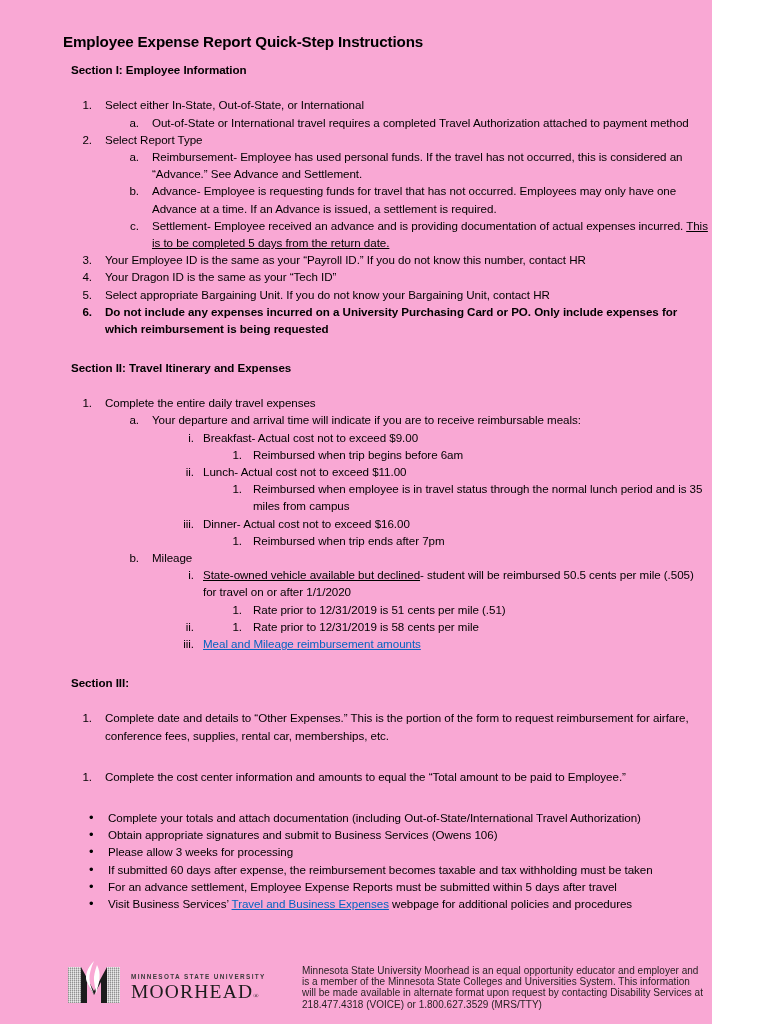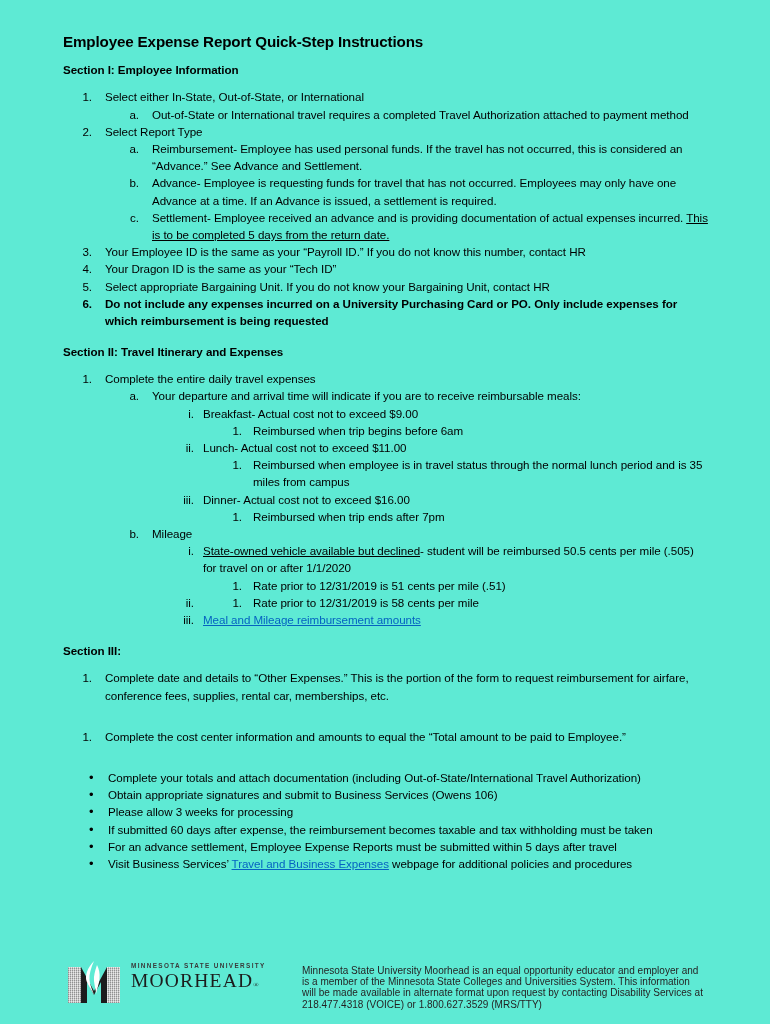--- a/index.html
+++ b/index.html
@@ -9,44 +9,44 @@
   }
   body {
     width: 770px;
     height: 1024px;
     font-family: "Liberation Sans", sans-serif;
     color: #000000;
     overflow: hidden;
   }
   .page {
     position: relative;
-    width: 770px;
+    width: 712px;
     height: 1024px;
-    background: #5eead4;
+    background: #f9a8d4;
   }
   .content {
     position: absolute;
     left: 63px;
     top: 33px;
     width: 645px;
   }
 
   
   .doc-title {
     font-size: 15.2px;
     font-weight: bold;
     letter-spacing: -0.15px;
     margin: 0 0 9px 0;
     line-height: 1.2;
   }
   .section-heading {
     font-size: 11.6px;
     font-weight: bold;
     letter-spacing: -0.05px;
-    margin: 0;
+    margin: 8px;
     line-height: 1.3;
     padding-top: 2px;
   }
   .gap-after-heading { height: 11px; }
   .gap-before-heading { height: 13px; }
 
   
   .row {
     position: relative;
     font-size: 11.6px;
@@ -101,21 +101,21 @@
     left: 0;
     top: 955px;
     width: 770px;
     height: 69px;
   }
   .logo-wrap {
     position: absolute;
     left: 66px;
     top: 5px;
     display: flex;
-    align-items: flex-start;
+    align-items: flex-end;
   }
   .logo-mark {
     width: 56px;
     height: 47px;
     flex: 0 0 auto;
   }
   .wordmark {
     margin-left: 9px;
     padding-top: 2px;
   }

